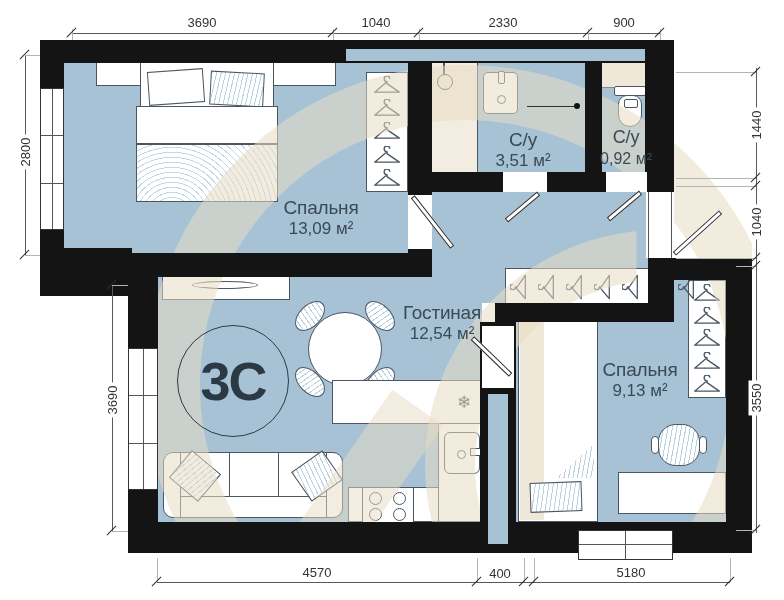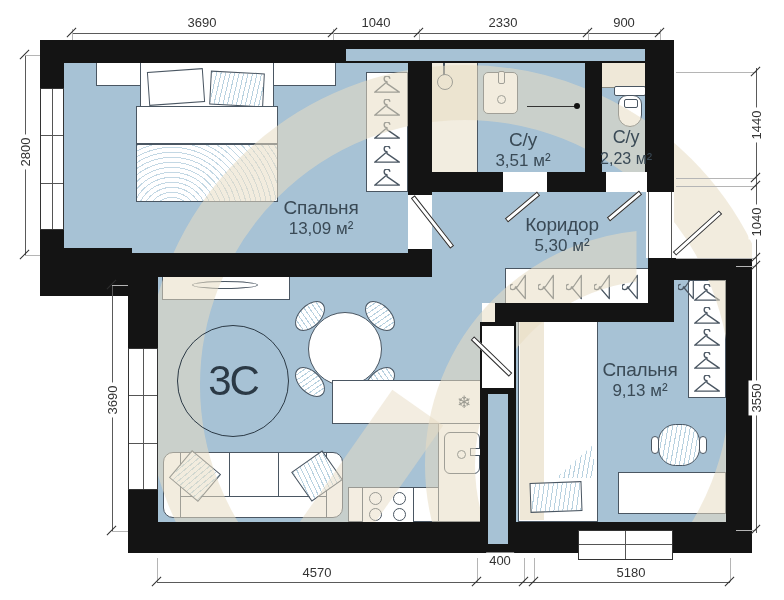--- a/index.html
+++ b/index.html
@@ -229,37 +229,37 @@
   <div class="rlabel" style="left:321px;top:196px;">
     <div class="rname">Спальня</div>
     <div class="rarea">13,09 м²</div>
   </div>
   <div class="rlabel" style="left:523px;top:128px;">
     <div class="rname">С/у</div>
     <div class="rarea">3,51 м²</div>
   </div>
   <div class="rlabel" style="left:626px;top:127px;">
     <div class="rname" style="font-size:18px;">С/у</div>
-    <div class="rarea" style="font-size:16px;">2,23 м²</div>
-  </div>
-  <div class="rlabel" style="left:562px;top:213px;">
-    <div class="rname">Коридор</div>
-    <div class="rarea">5,30 м²</div>
+    <div class="rarea" style="font-size:16px;">0,92 м²</div>
+  </div>
+  <div class="rlabel" style="left:442px;top:301px;">
+    <div class="rname">Гостиная</div>
+    <div class="rarea">12,54 м²</div>
   </div>
   <div class="rlabel" style="left:640px;top:358px;">
     <div class="rname">Спальня</div>
     <div class="rarea">9,13 м²</div>
   </div>
 
   <div class="abs" style="left:527px;top:106px;width:50px;height:1px;background:#333;"></div>
   <div class="abs" style="left:574px;top:103px;width:6px;height:6px;border-radius:50%;background:#111;"></div>
 
   <div class="abs" style="left:177px;top:325px;width:110px;height:110px;border:1.6px solid #2c3a46;border-radius:50%;
               display:flex;align-items:center;justify-content:center;color:#2b3945;">
-    <span style="font-size:42px;font-weight:normal;letter-spacing:-2px;">3С</span>
+    <span style="font-size:54px;font-weight:bold;letter-spacing:-2px;">3С</span>
   </div>
 
   <div class="dimline-h" style="left:72px;top:33px;width:588px;"></div>
   <div class="ext" style="left:72px;top:29px;width:1px;height:11px;"></div>
   <div class="ext" style="left:333px;top:29px;width:1px;height:11px;"></div>
   <div class="ext" style="left:419px;top:29px;width:1px;height:11px;"></div>
   <div class="ext" style="left:588px;top:29px;width:1px;height:11px;"></div>
   <div class="ext" style="left:660px;top:29px;width:1px;height:11px;"></div>
   <div class="tick" style="left:65px;top:32px;"></div>
   <div class="tick" style="left:326px;top:32px;"></div>
@@ -276,21 +276,21 @@
   <div class="ext" style="left:477px;top:558px;width:1px;height:24px;"></div>
   <div class="ext" style="left:524px;top:558px;width:1px;height:24px;"></div>
   <div class="ext" style="left:534px;top:558px;width:1px;height:24px;"></div>
   <div class="ext" style="left:730px;top:558px;width:1px;height:24px;"></div>
   <div class="tick" style="left:150px;top:581px;"></div>
   <div class="tick" style="left:470px;top:581px;"></div>
   <div class="tick" style="left:517px;top:581px;"></div>
   <div class="tick" style="left:527px;top:581px;"></div>
   <div class="tick" style="left:723px;top:581px;"></div>
   <div class="dlab" style="left:317px;top:572px;">4570</div>
-  <div class="dlab" style="left:500px;top:560px;">400</div>
+  <div class="dlab" style="left:500px;top:573px;">400</div>
   <div class="dlab" style="left:631px;top:572px;">5180</div>
 
   <div class="dimline-v" style="left:25px;top:55px;height:200px;"></div>
   <div class="ext" style="left:25px;top:55px;width:15px;height:1px;"></div>
   <div class="ext" style="left:25px;top:255px;width:15px;height:1px;"></div>
   <div class="tick" style="left:18px;top:54px;"></div>
   <div class="tick" style="left:18px;top:254px;"></div>
   <div class="dlabv" style="left:25px;top:152px;">2800</div>
   <div class="dimline-v" style="left:112px;top:285px;height:246px;"></div>
   <div class="ext" style="left:112px;top:285px;width:16px;height:1px;"></div>

